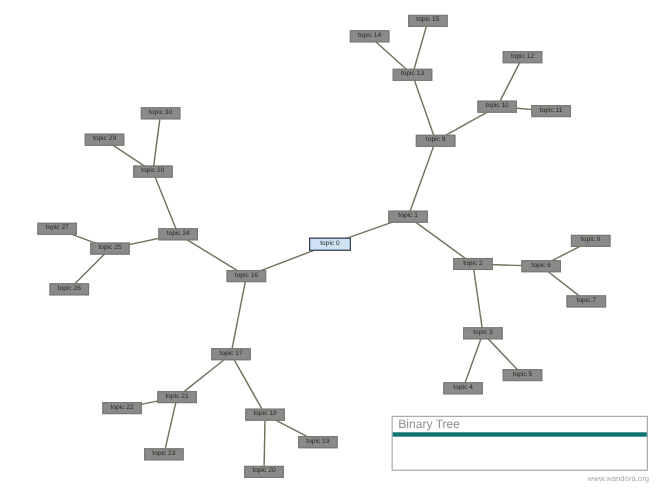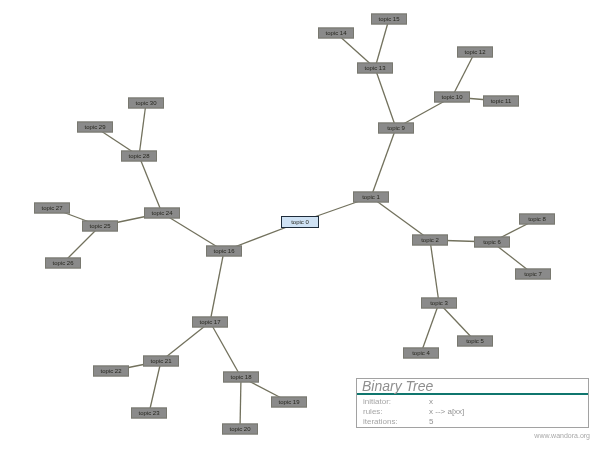--- a/index.html
+++ b/index.html
@@ -44,27 +44,26 @@
   }
   #info-panel {
     position: absolute;
     left: 356px; top: 378px;
     width: 231px; height: 48px;
     border: 1px solid #a2a2a2;
     background: #ffffff;
     color: #9b9b9b;
   }
   #info-title {
-    font-size: 14px;
+    font-size: 11px;
     color: #8f8f8f;
     padding: 1px 5px 1px 5px;
-    border-bottom: 2px solid #0f766e;
+    border-bottom: 4px solid #0f766e;
     height: 12px;
     line-height: 12px;
-    font-style: italic;
   }
   #info-rows { padding: 2px 6px; }
   .info-row { display: flex; font-size: 8px; line-height: 10px; }
   .info-row .lbl { width: 66px; color: #a5a5a5; }
   .info-row .val { color: #929292; }
   #watermark {
     position: absolute;
     right: 10px; top: 432px;
     font-size: 7px;
     color: #a8a8a8;
@@ -135,30 +134,16 @@
       <div class="node" style="left: 100px; top: 226px;">topic 25</div>
       <div class="node" style="left: 63px; top: 263px;">topic 26</div>
       <div class="node" style="left: 52px; top: 208px;">topic 27</div>
       <div class="node" style="left: 139px; top: 156px;">topic 28</div>
       <div class="node" style="left: 95px; top: 127px;">topic 29</div>
       <div class="node" style="left: 146px; top: 103px;">topic 30</div>
     </div>
 
   <div id="info-panel">
     <div id="info-title">Binary Tree</div>
-    <div id="info-rows">
-      <div class="info-row">
-        <span class="lbl">initiator:</span>
-        <span class="val">x</span>
-      </div>
-      <div class="info-row">
-        <span class="lbl">rules:</span>
-        <span class="val">x --&gt; a[xx]</span>
-      </div>
-      <div class="info-row">
-        <span class="lbl">iterations:</span>
-        <span class="val">5</span>
-      </div>
-    </div>
   </div>
 
   <div id="watermark">www.wandora.org</div>
 </div>
 
 </body></html>

